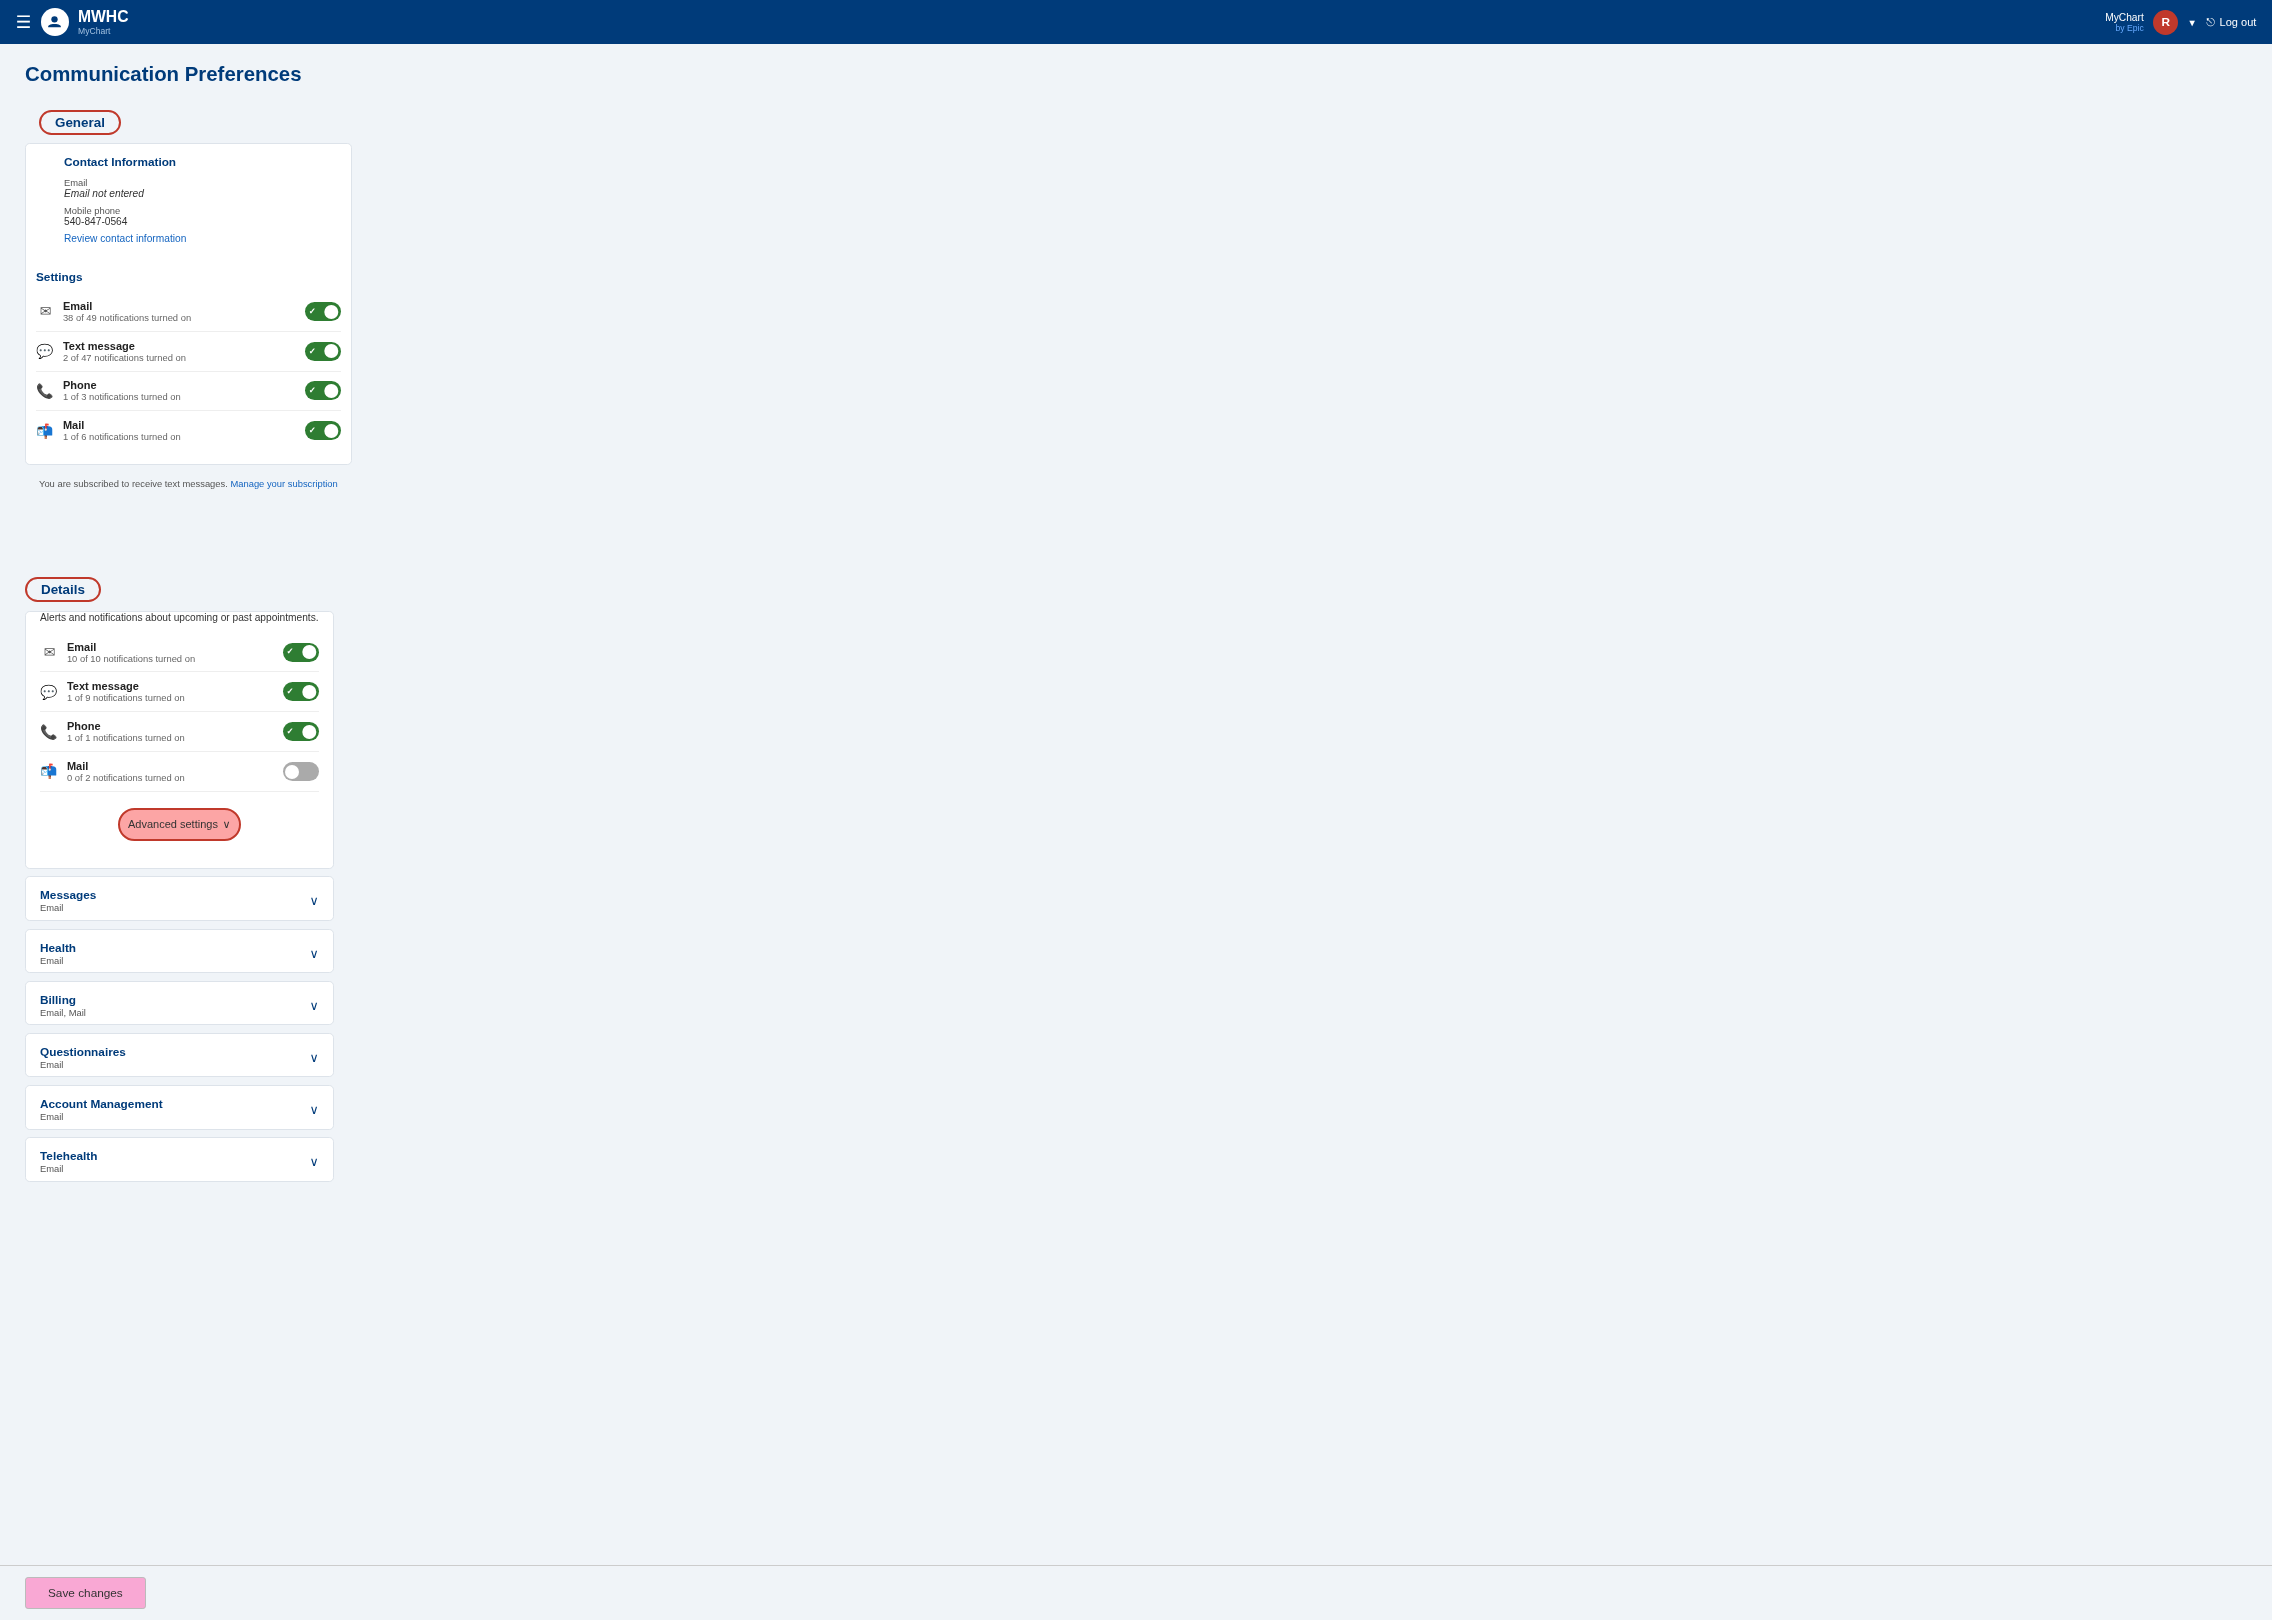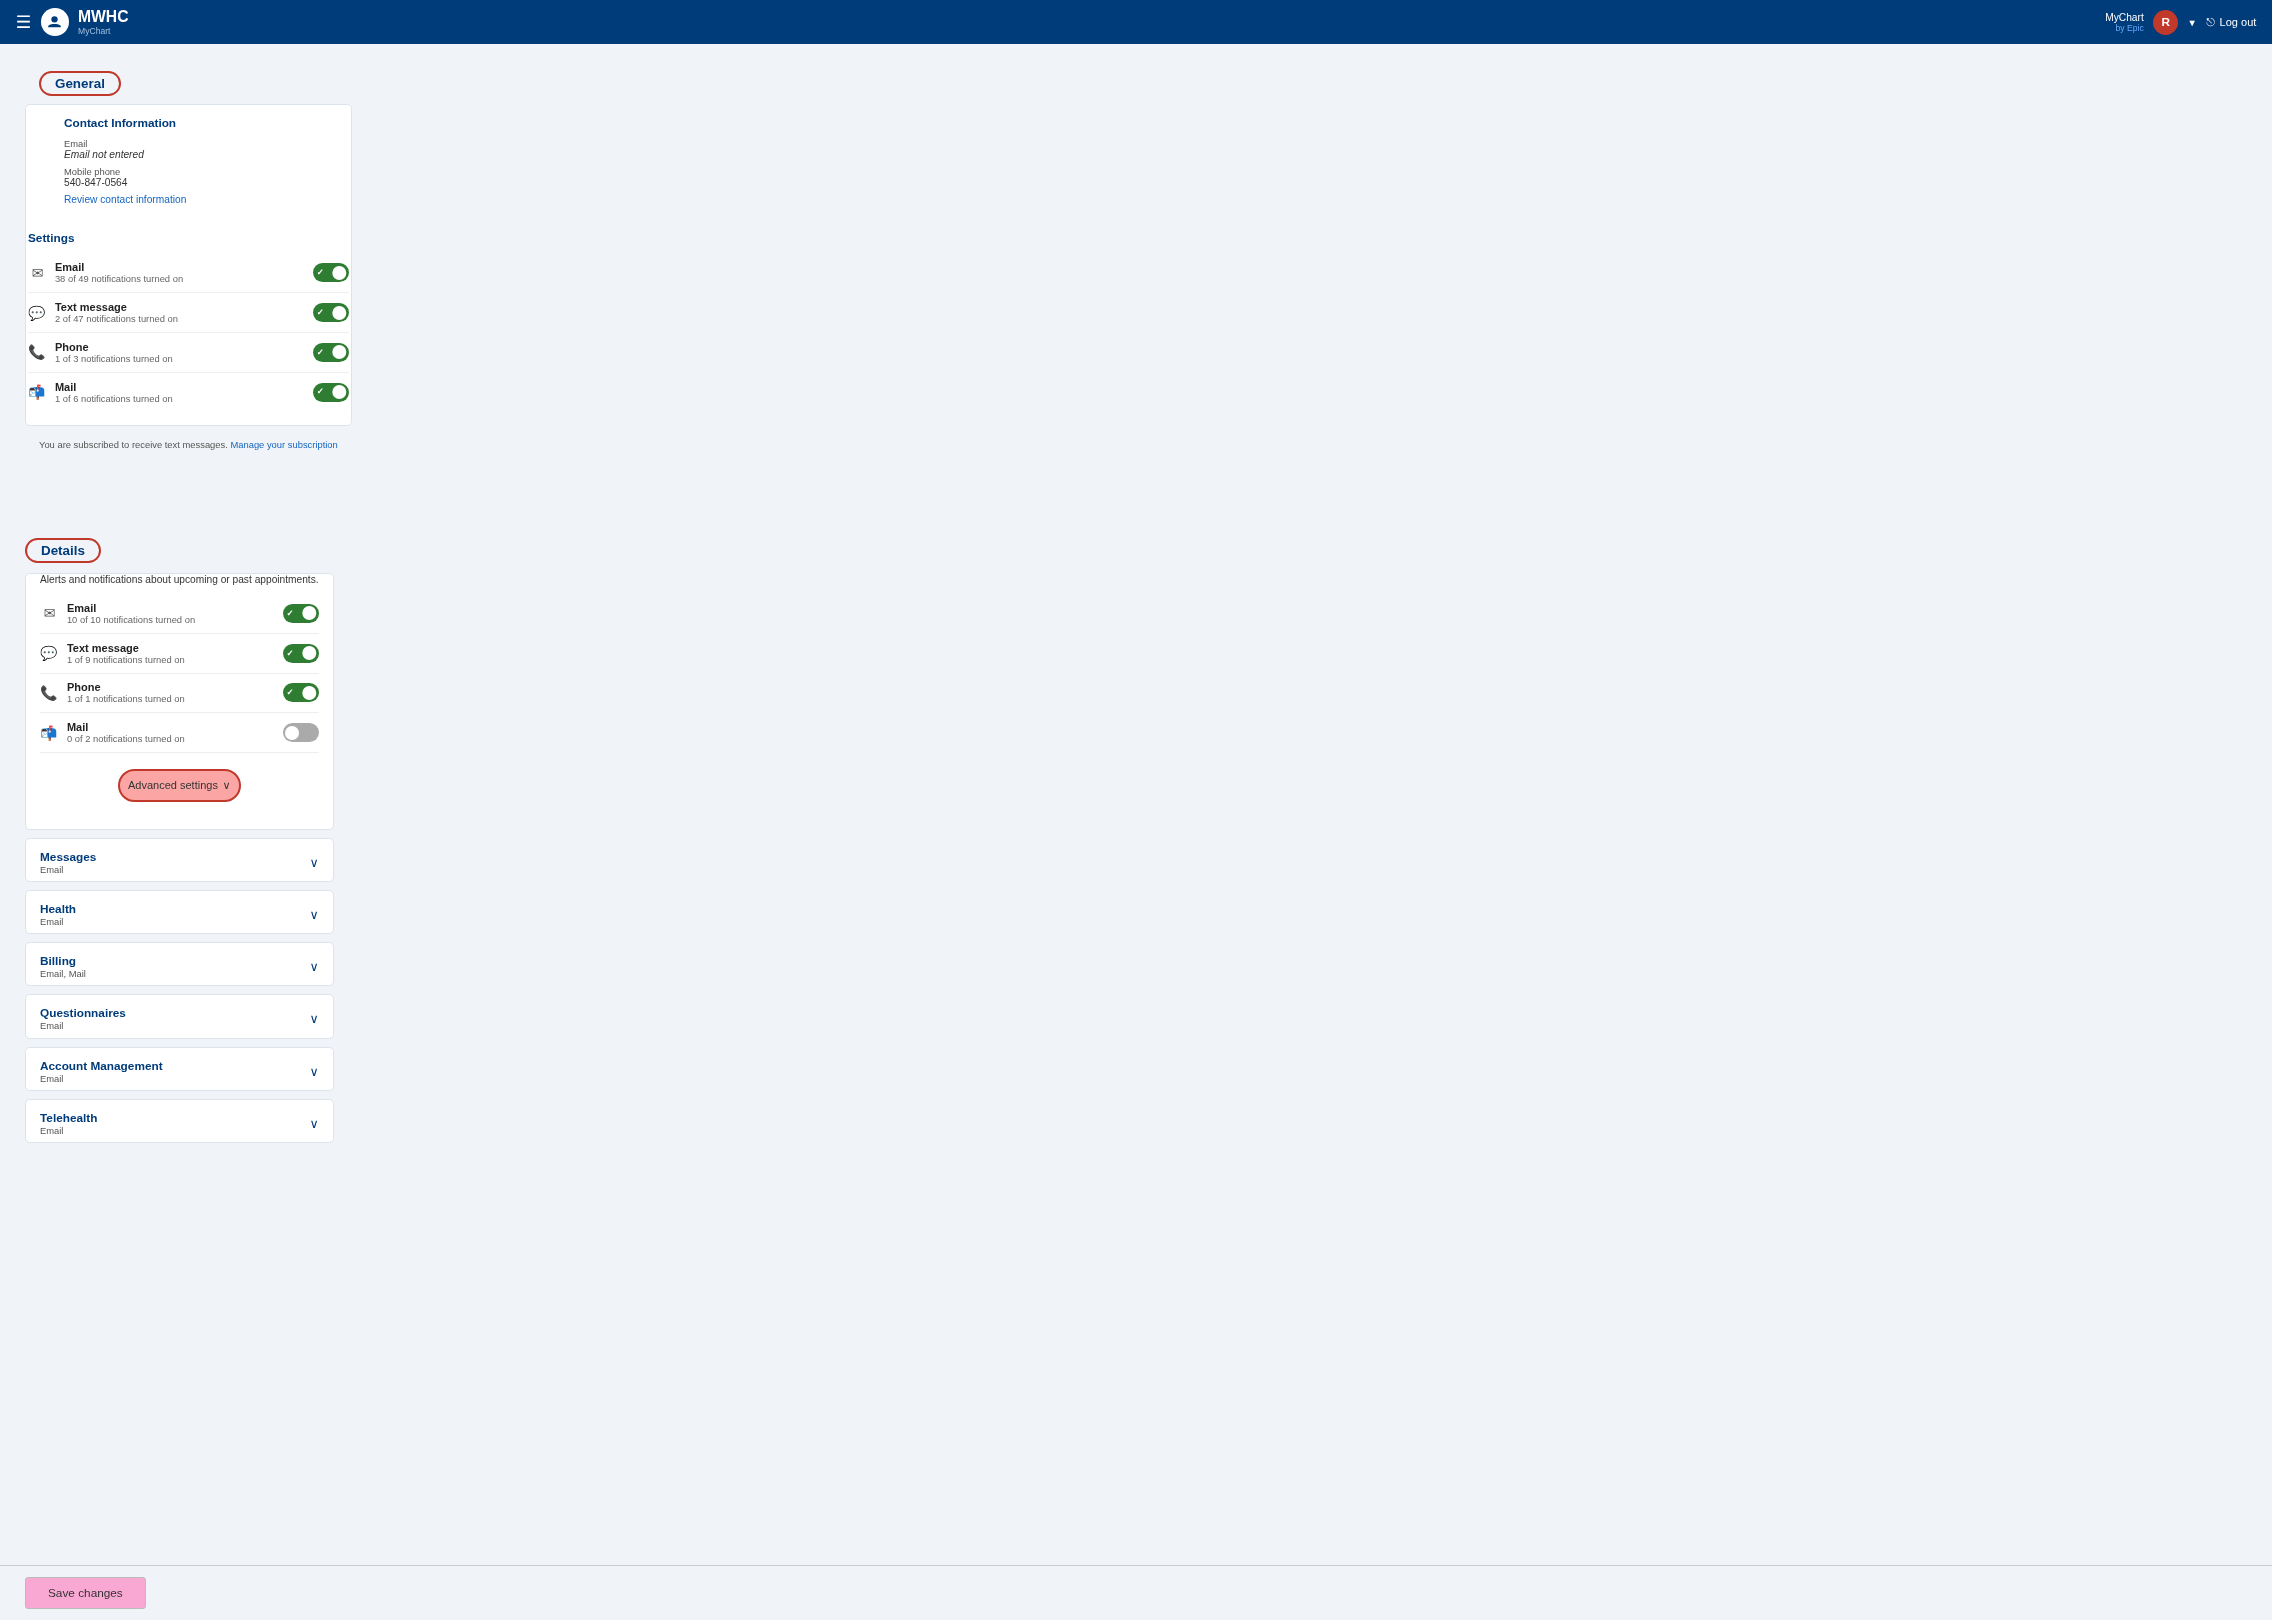--- a/index.html
+++ b/index.html
@@ -65,21 +65,21 @@
 
     .contact-info-section { padding: 11px 14px 14px; margin-left: 24px; }
     .contact-info-section .section-title {
       font-size: 11.8px; font-weight: bold; color: #003b7a; margin-bottom: 7.9px;
     }
     .contact-field-label { font-size: 9.4px; color: #555; margin-top: 6.3px; }
     .contact-field-value { font-size: 10.2px; color: #333; font-style: italic; }
     .contact-field-value.normal { font-style: normal; }
     .review-link { color: #1565c0; font-size: 10.2px; text-decoration: none; cursor: pointer; margin-top: 6.3px; display: inline-block; }
 
-    .settings-section { padding: 11px 2px 14px; }
+    .settings-section { padding: 11px 10px 14px; }
     .settings-title { font-size: 11.8px; font-weight: bold; color: #003b7a; margin-bottom: 7.9px; }
 
     .setting-row {
       display: flex; align-items: center; justify-content: space-between;
       padding: 7.9px 0; border-bottom: 0.8px solid #eee;
     }
     .setting-row:last-child { border-bottom: none; }
     .setting-row-left { display: flex; align-items: center; gap: 7.9px; }
     .setting-icon { font-size: 14px; color: #555; width: 19px; text-align: center; }
     .setting-name { font-size: 11px; font-weight: 600; color: #222; }
@@ -198,20 +198,21 @@
     <span class="dropdown-arrow">▼</span>
     <button class="logout-btn">
       <span>⎋</span>
       <span>Log out</span>
     </button>
   </div>
 </header>
 
 <div class="page-content">
   <div class="page-container">
+    <h1 class="page-title">Communication Preferences</h1>
 
     <div class="two-col">
 
       <div class="left-panel">
         <div style="margin-bottom:12.6px;">
           <div class="section-header-label circled">General</div>
 
           <div class="panel-section" style="margin-top:7.9px;">
 
             <div class="contact-info-section">

